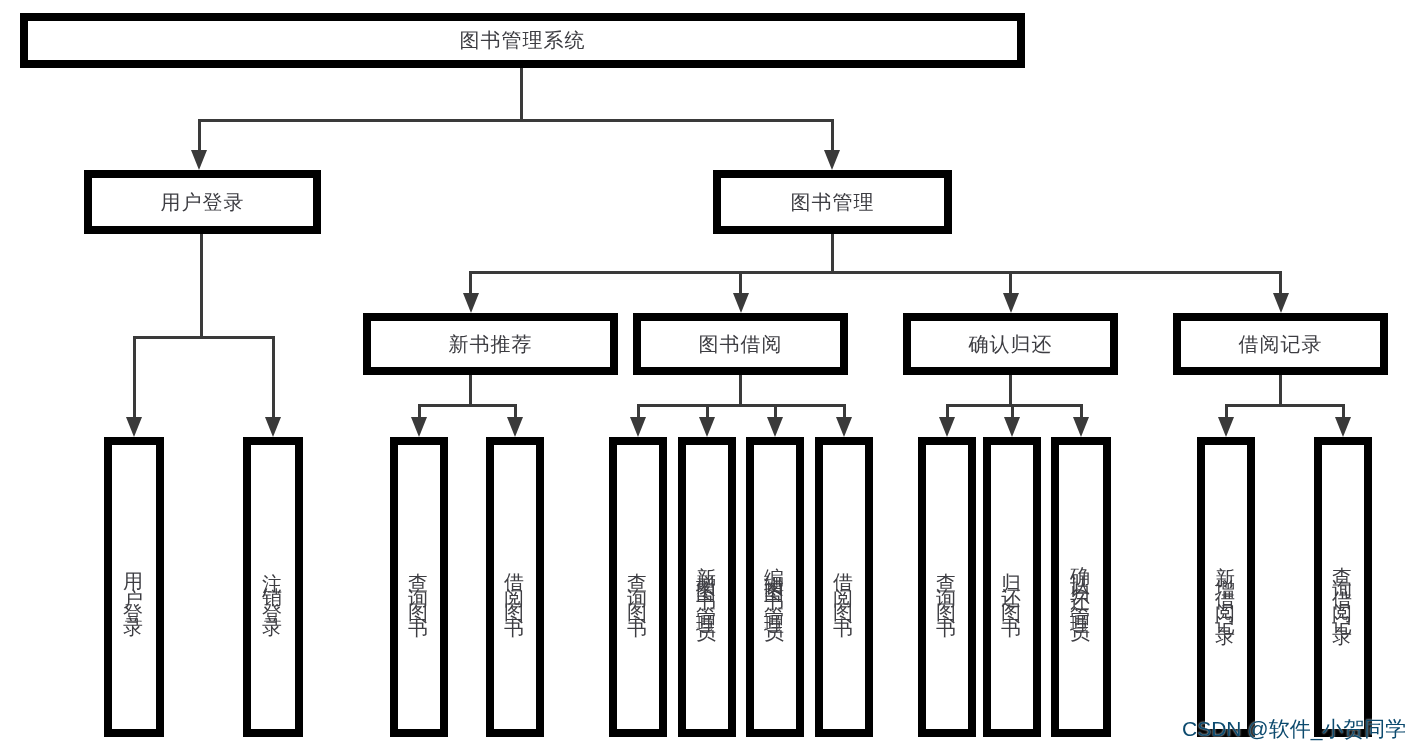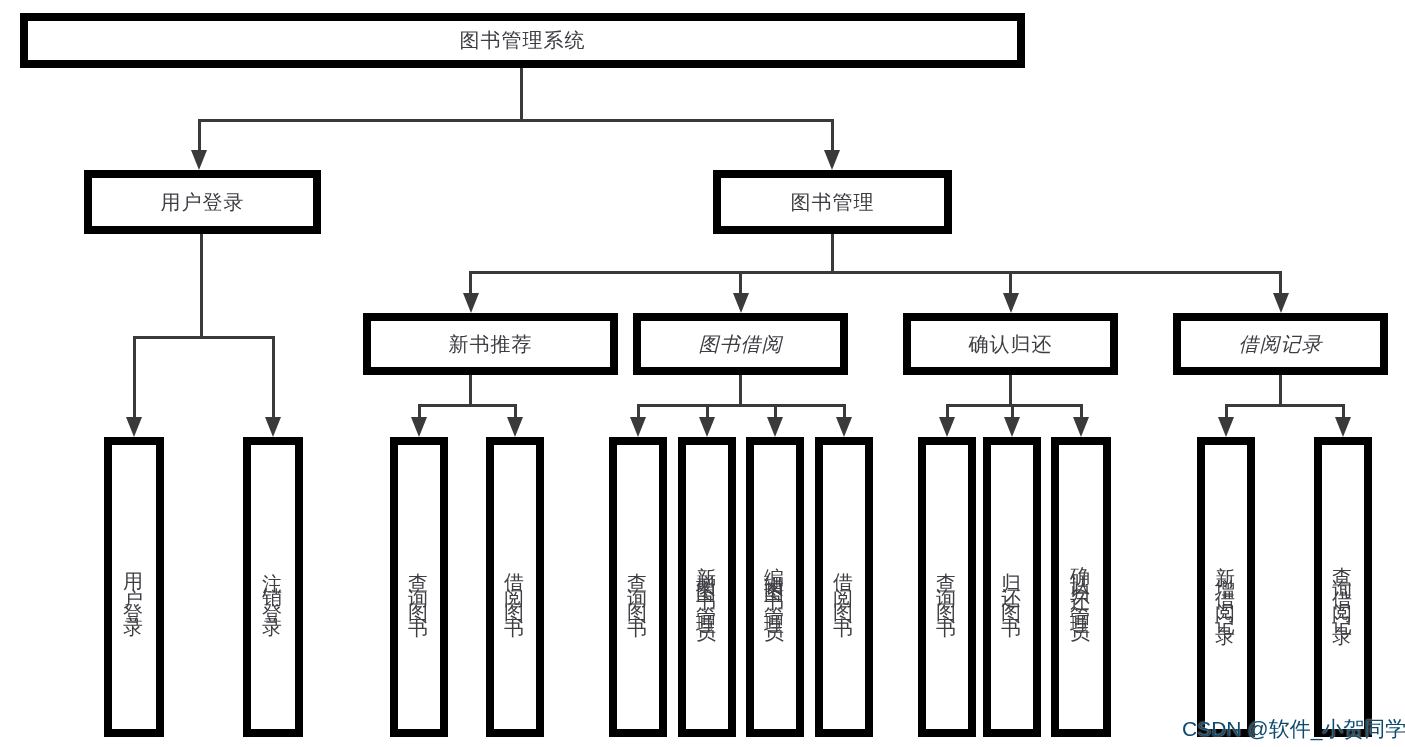--- a/index.html
+++ b/index.html
@@ -79,23 +79,23 @@
   <div class="vline" style="left:469px; top:270.5px; height:25px;"></div>
   <div class="arrow" style="left:462.5px; top:293px;"></div>
   <div class="vline" style="left:739px; top:270.5px; height:25px;"></div>
   <div class="arrow" style="left:732.5px; top:293px;"></div>
   <div class="vline" style="left:1009px; top:270.5px; height:25px;"></div>
   <div class="arrow" style="left:1002.5px; top:293px;"></div>
   <div class="vline" style="left:1279px; top:270.5px; height:25px;"></div>
   <div class="arrow" style="left:1272.5px; top:293px;"></div>
 
   <div class="box hbox" style="left:363px; top:313px; width:255px; height:62px;">新书推荐</div>
-  <div class="box hbox" style="left:633px; top:313px; width:215px; height:62px;font-style:italic;">图书借阅</div>
+  <div class="box hbox" style="left:633px; top:313px; width:215px; height:62px;">图书借阅</div>
   <div class="box hbox" style="left:903px; top:313px; width:215px; height:62px;">确认归还</div>
-  <div class="box hbox" style="left:1173px; top:313px; width:215px; height:62px;font-style:italic;">借阅记录</div>
+  <div class="box hbox" style="left:1173px; top:313px; width:215px; height:62px;">借阅记录</div>
 
   <div class="vline" style="left:469px; top:375px; height:31px;"></div>
   <div class="hline" style="left:417.5px; top:403.5px; width:99px;"></div>
   <div class="vline" style="left:417.5px; top:403.5px; height:15px;"></div>
   <div class="arrow" style="left:411px; top:417px;"></div>
   <div class="vline" style="left:513.5px; top:403.5px; height:15px;"></div>
   <div class="arrow" style="left:507px; top:417px;"></div>
 
   <div class="vline" style="left:739px; top:375px; height:31px;"></div>
   <div class="hline" style="left:636.5px; top:403.5px; width:209px;"></div>

